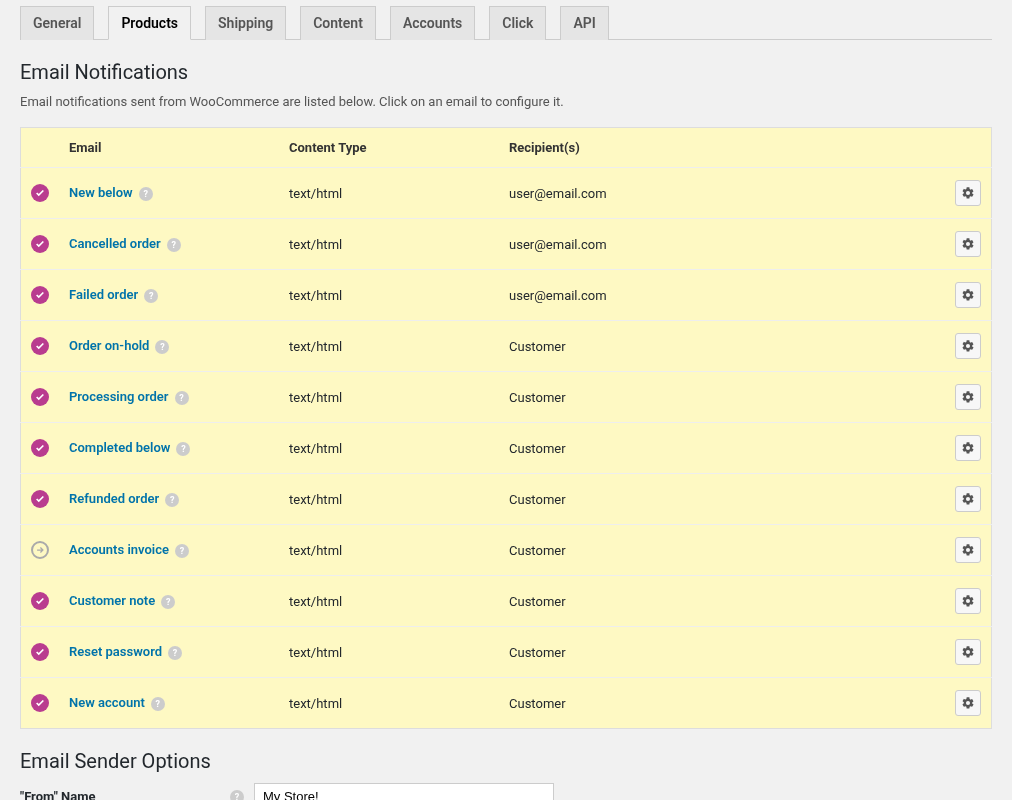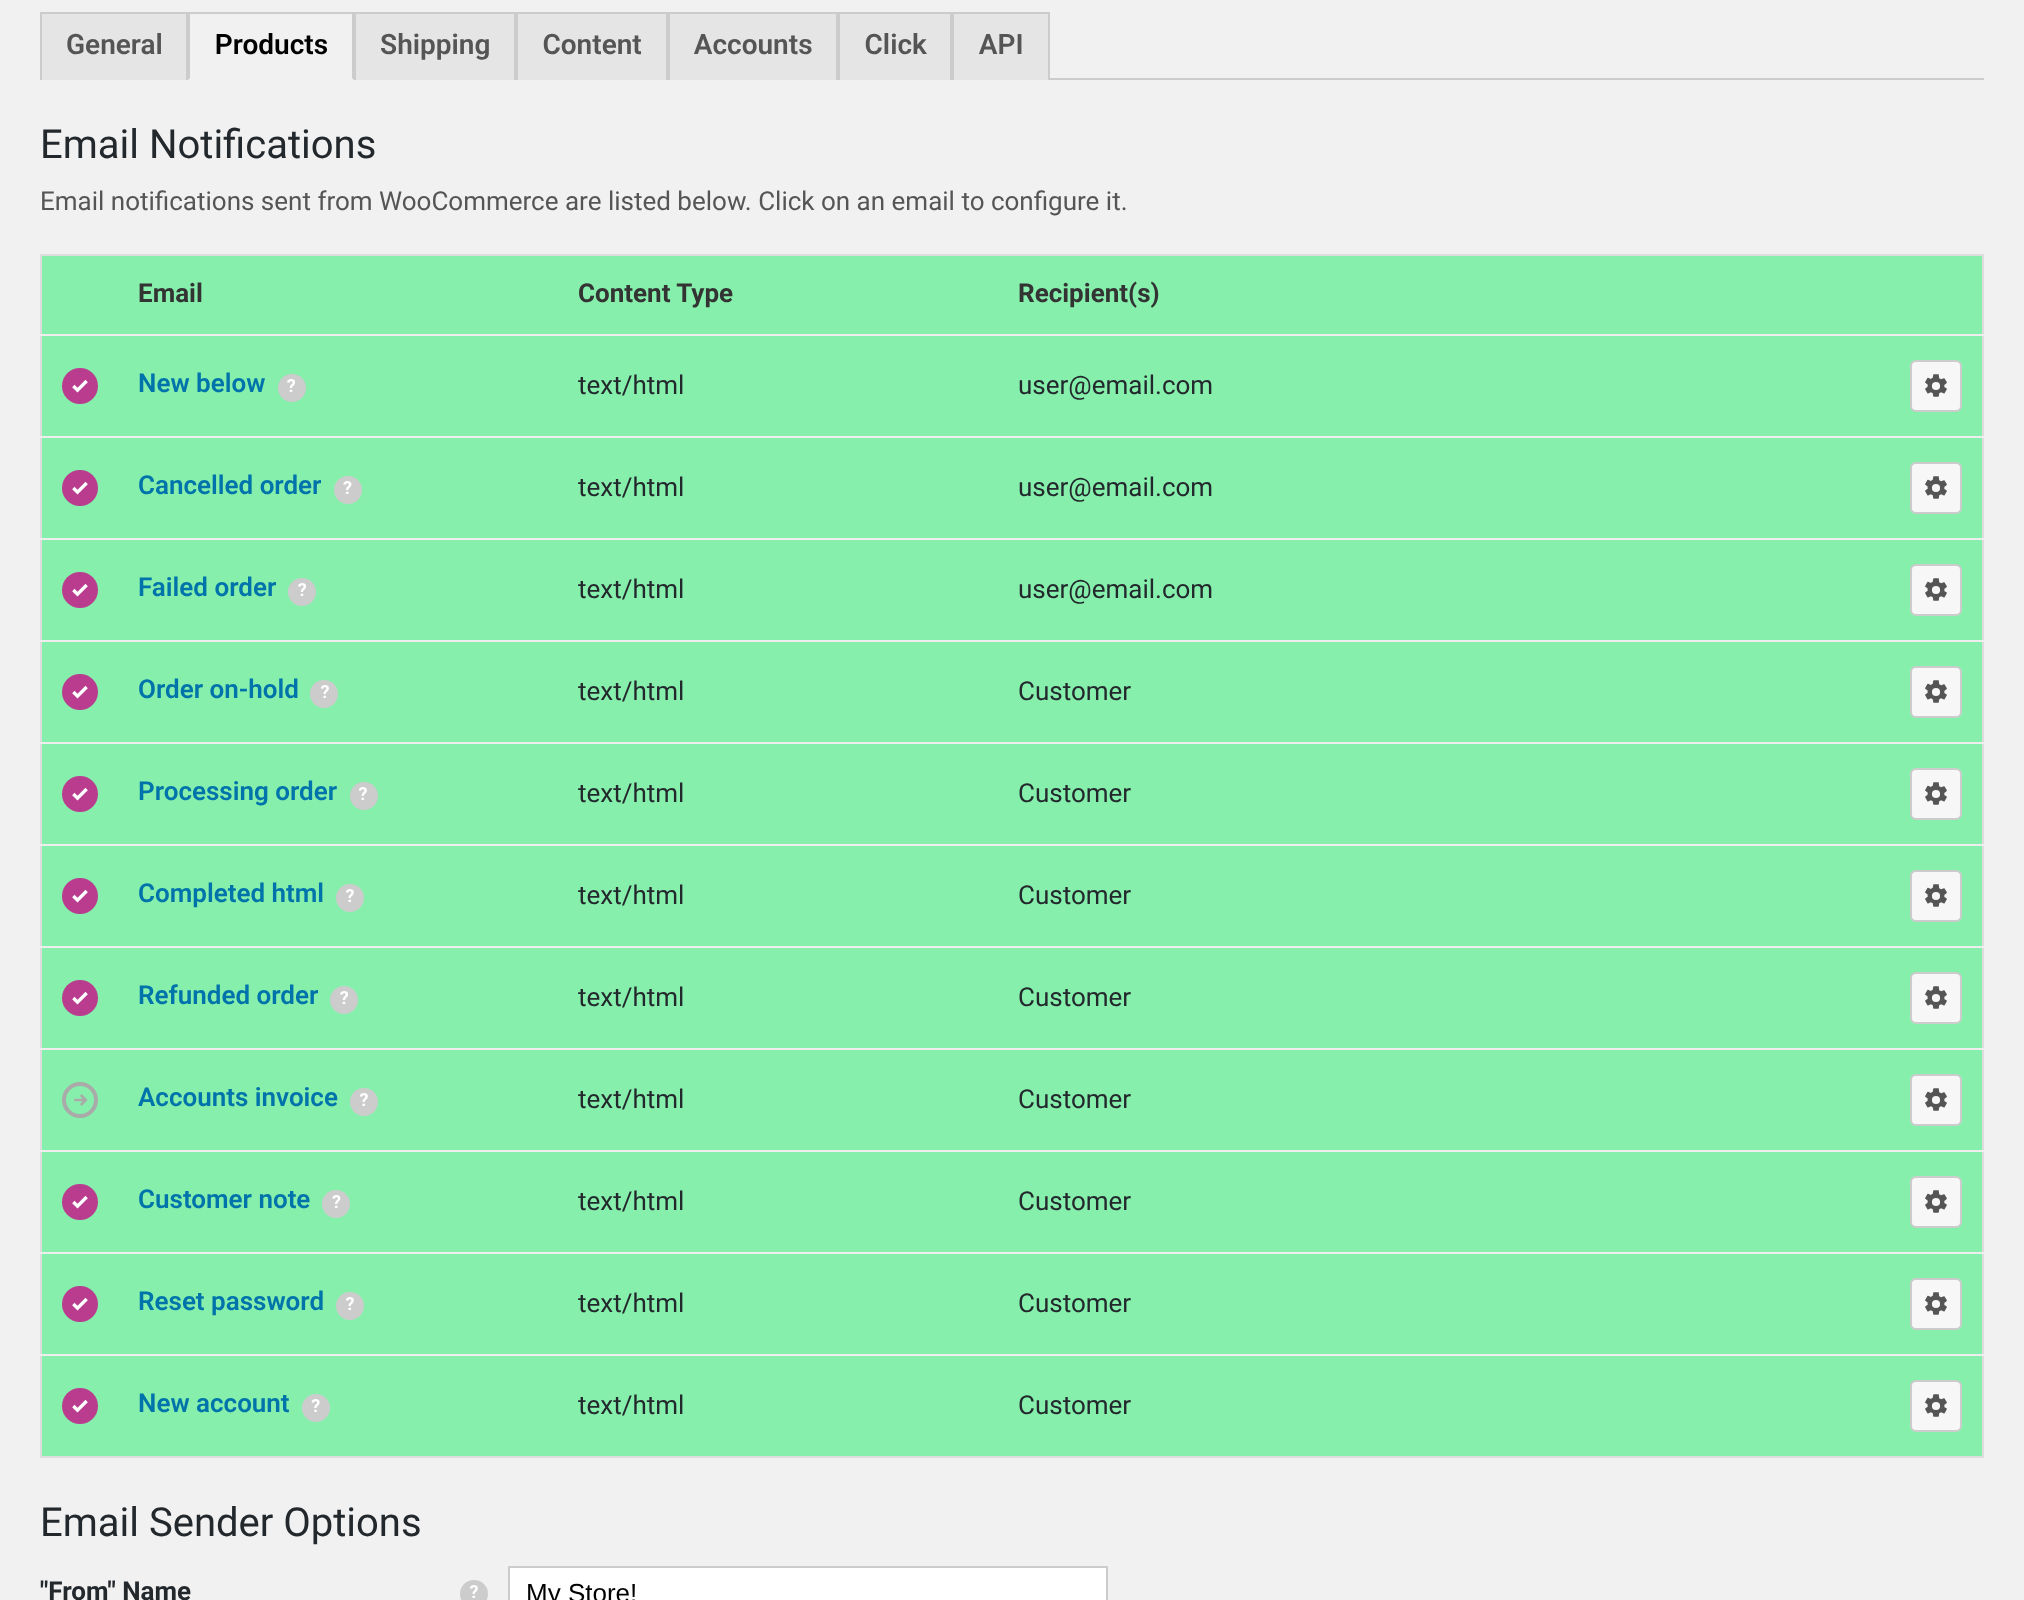--- a/index.html
+++ b/index.html
@@ -18,21 +18,21 @@
     border-bottom: 1px solid #ccc;
     margin: 0 0 20px 0;
     padding-top: 5px;
   }
   .nav-tab {
     border: 1px solid #ccc;
     border-bottom: none;
     background: #e5e5e5;
     color: #555;
     padding: 8px 12px;
-    margin-right: 0;
+    margin-right: 14px;
     font-size: 14px;
     font-weight: 600;
     cursor: pointer;
     position: relative;
     top: 1px;
   }
   .nav-tab.active {
     background: #f1f1f1;
     color: #000;
     border-bottom: 1px solid #f1f1f1;
@@ -43,21 +43,21 @@
     margin: 20px 0 10px 0;
   }
   p.desc {
     font-size: 13px;
     color: #555;
     margin: 4px 0 18px 0;
   }
   table.email-table {
     width: 100%;
     border-collapse: collapse;
-    background: #86efac;
+    background: #fef9c3;
     border: 1px solid #ddd;
   }
   table.email-table th, table.email-table td {
     text-align: left;
     padding: 12px 10px;
     border-bottom: 1px solid #eee;
     font-size: 13px;
   }
   table.email-table th {
     font-weight: 700;
@@ -234,21 +234,21 @@
                 <path d="M19.14,12.94a7.14,7.14,0,0,0,.06-.94,7.14,7.14,0,0,0-.06-.94l2.03-1.58a.5.5,0,0,0,.12-.64l-1.92-3.32a.5.5,0,0,0-.6-.22l-2.39.96a7.03,7.03,0,0,0-1.62-.94l-.36-2.54A.5.5,0,0,0,13.9,2h-3.8a.5.5,0,0,0-.5.42L9.24,4.96a7.03,7.03,0,0,0-1.62.94l-2.39-.96a.5.5,0,0,0-.6.22L2.71,8.48a.5.5,0,0,0,.12.64l2.03,1.58a7.14,7.14,0,0,0-.06.94,7.14,7.14,0,0,0,.06.94L2.83,14.16a.5.5,0,0,0-.12.64l1.92,3.32a.5.5,0,0,0,.6.22l2.39-.96a7.03,7.03,0,0,0,1.62.94l.36,2.54a.5.5,0,0,0,.5.42h3.8a.5.5,0,0,0,.5-.42l.36-2.54a7.03,7.03,0,0,0,1.62-.94l2.39.96a.5.5,0,0,0,.6-.22l1.92-3.32a.5.5,0,0,0-.12-.64ZM12,15.5A3.5,3.5,0,1,1,15.5,12,3.5,3.5,0,0,1,12,15.5Z"></path>
               </svg>
             </span></td>
         </tr>
         <tr>
           <td class="col-status"><span class="status-dot">
               <svg width="10" height="10" viewBox="0 0 24 24" fill="none" stroke="#fff" stroke-width="4">
                 <path d="M4 12l5 5L20 6"></path>
               </svg>
             </span></td>
-          <td class="col-name"><a class="email-link" href="#">Completed html</a><span class="help-icon">?</span></td>
+          <td class="col-name"><a class="email-link" href="#">Completed below</a><span class="help-icon">?</span></td>
           <td class="col-type">text/html</td>
           <td>Customer</td>
           <td class="col-action"><span class="gear-btn">
               <svg width="14" height="14" viewBox="0 0 24 24" fill="#555">
                 <path d="M19.14,12.94a7.14,7.14,0,0,0,.06-.94,7.14,7.14,0,0,0-.06-.94l2.03-1.58a.5.5,0,0,0,.12-.64l-1.92-3.32a.5.5,0,0,0-.6-.22l-2.39.96a7.03,7.03,0,0,0-1.62-.94l-.36-2.54A.5.5,0,0,0,13.9,2h-3.8a.5.5,0,0,0-.5.42L9.24,4.96a7.03,7.03,0,0,0-1.62.94l-2.39-.96a.5.5,0,0,0-.6.22L2.71,8.48a.5.5,0,0,0,.12.64l2.03,1.58a7.14,7.14,0,0,0-.06.94,7.14,7.14,0,0,0,.06.94L2.83,14.16a.5.5,0,0,0-.12.64l1.92,3.32a.5.5,0,0,0,.6.22l2.39-.96a7.03,7.03,0,0,0,1.62.94l.36,2.54a.5.5,0,0,0,.5.42h3.8a.5.5,0,0,0,.5-.42l.36-2.54a7.03,7.03,0,0,0,1.62-.94l2.39.96a.5.5,0,0,0,.6-.22l1.92-3.32a.5.5,0,0,0-.12-.64ZM12,15.5A3.5,3.5,0,1,1,15.5,12,3.5,3.5,0,0,1,12,15.5Z"></path>
               </svg>
             </span></td>
         </tr>
         <tr>
           <td class="col-status"><span class="status-dot">

